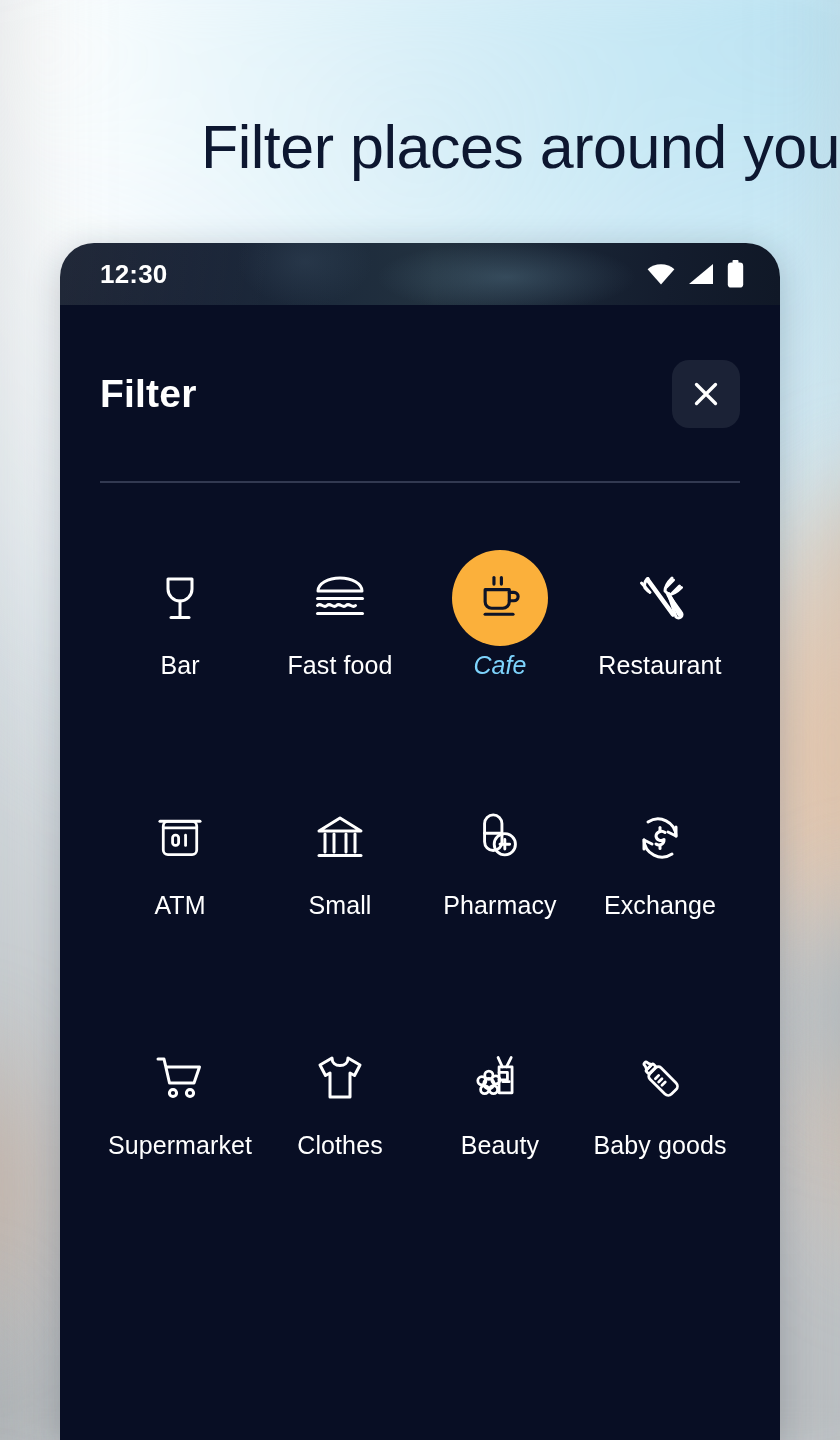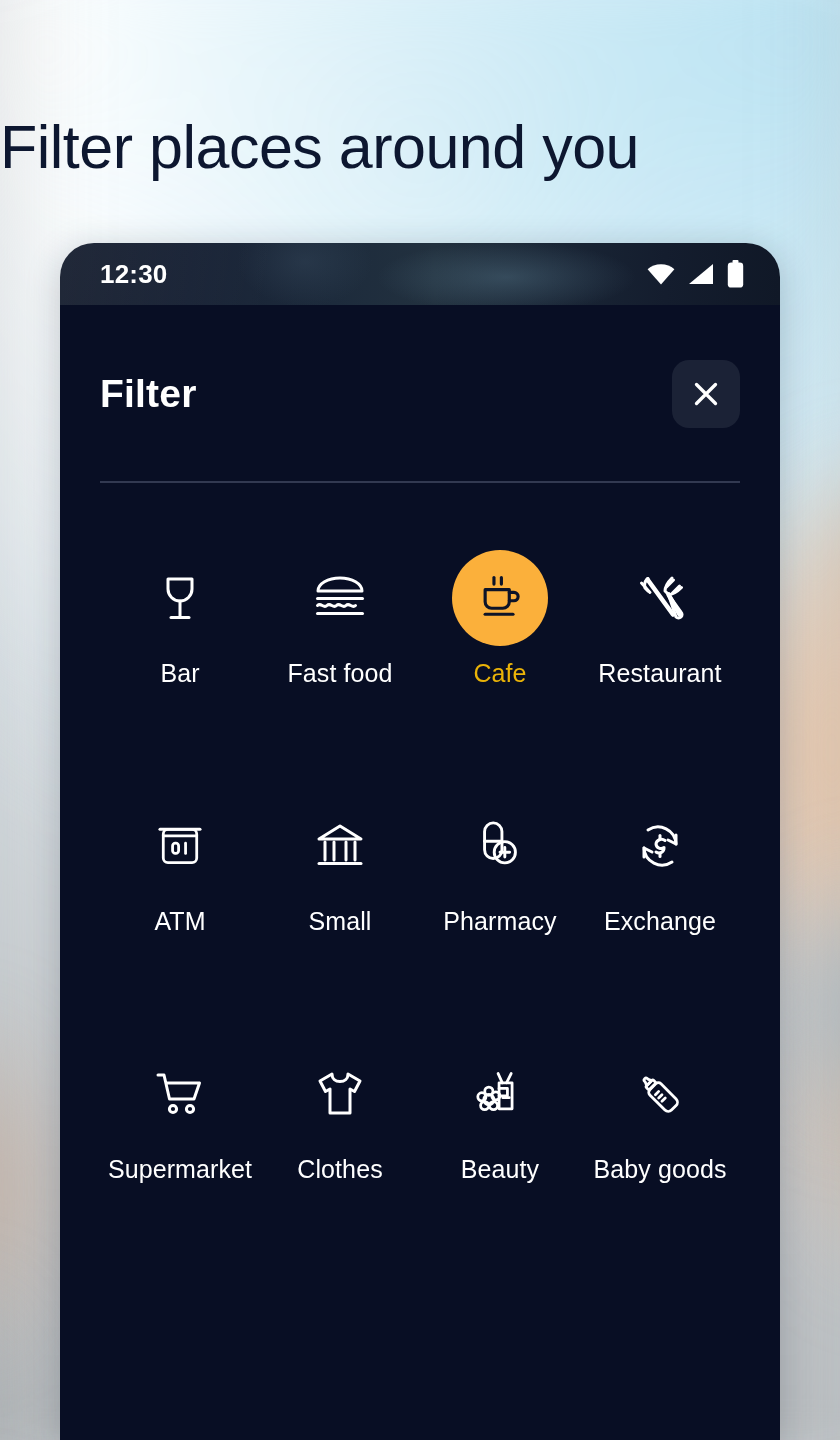--- a/index.html
+++ b/index.html
@@ -65,21 +65,21 @@
       linear-gradient(270deg, rgba(120,125,128,0.22) 0%, rgba(255,255,255,0) 10%);
     filter: blur(20px);
   }
 
   
   #heading {
     position: absolute;
     top: 104px;
     left: 0;
     width: 840px;
-    text-align: left;
+    text-align: right;
     z-index: 3;
     font-size: 61px;
     line-height: 86px;
     font-weight: 400;
     letter-spacing: -0.5px;
     color: #0d1730;
     white-space: nowrap;
   }
 
   
@@ -202,29 +202,30 @@
     height: 96px;
     border-radius: 50%;
     display: flex;
     align-items: center;
     justify-content: center;
   }
   .cell.selected .icon-wrap {
     background: #fbb03b;
   }
   .cell-label {
-    margin-top: 13px;
+    margin-top: 5px;
     font-size: 25px;
     font-weight: 400;
     color: #ffffff;
     letter-spacing: 0.1px;
     white-space: nowrap;
   }
   .cell.selected .cell-label {
-    color: #eab308;
+    color: #7dd3fc;
+    font-style: italic;
   }
   .glyph { display: block; }
 </style>
 </head>
 <body>
 
 <div id="backdrop">
   <div class="layer bg-base"></div>
   <div class="layer bg-sky"></div>
   <div class="layer bg-warm"></div>

